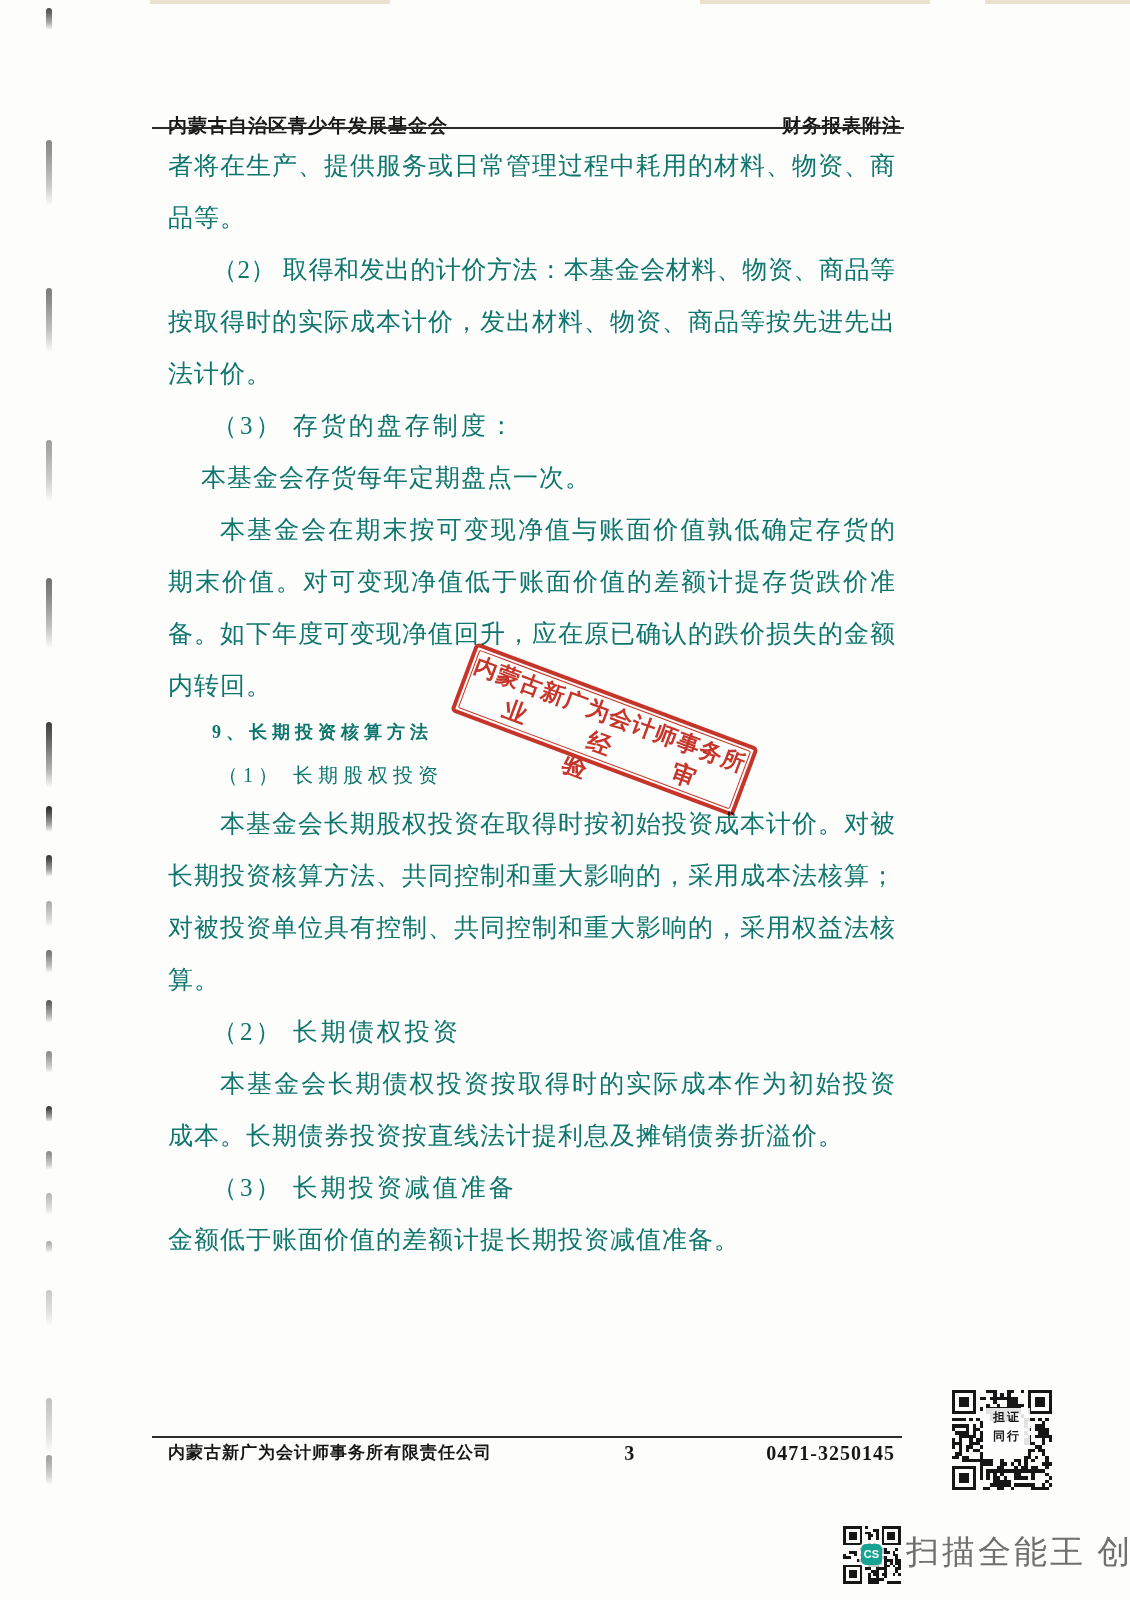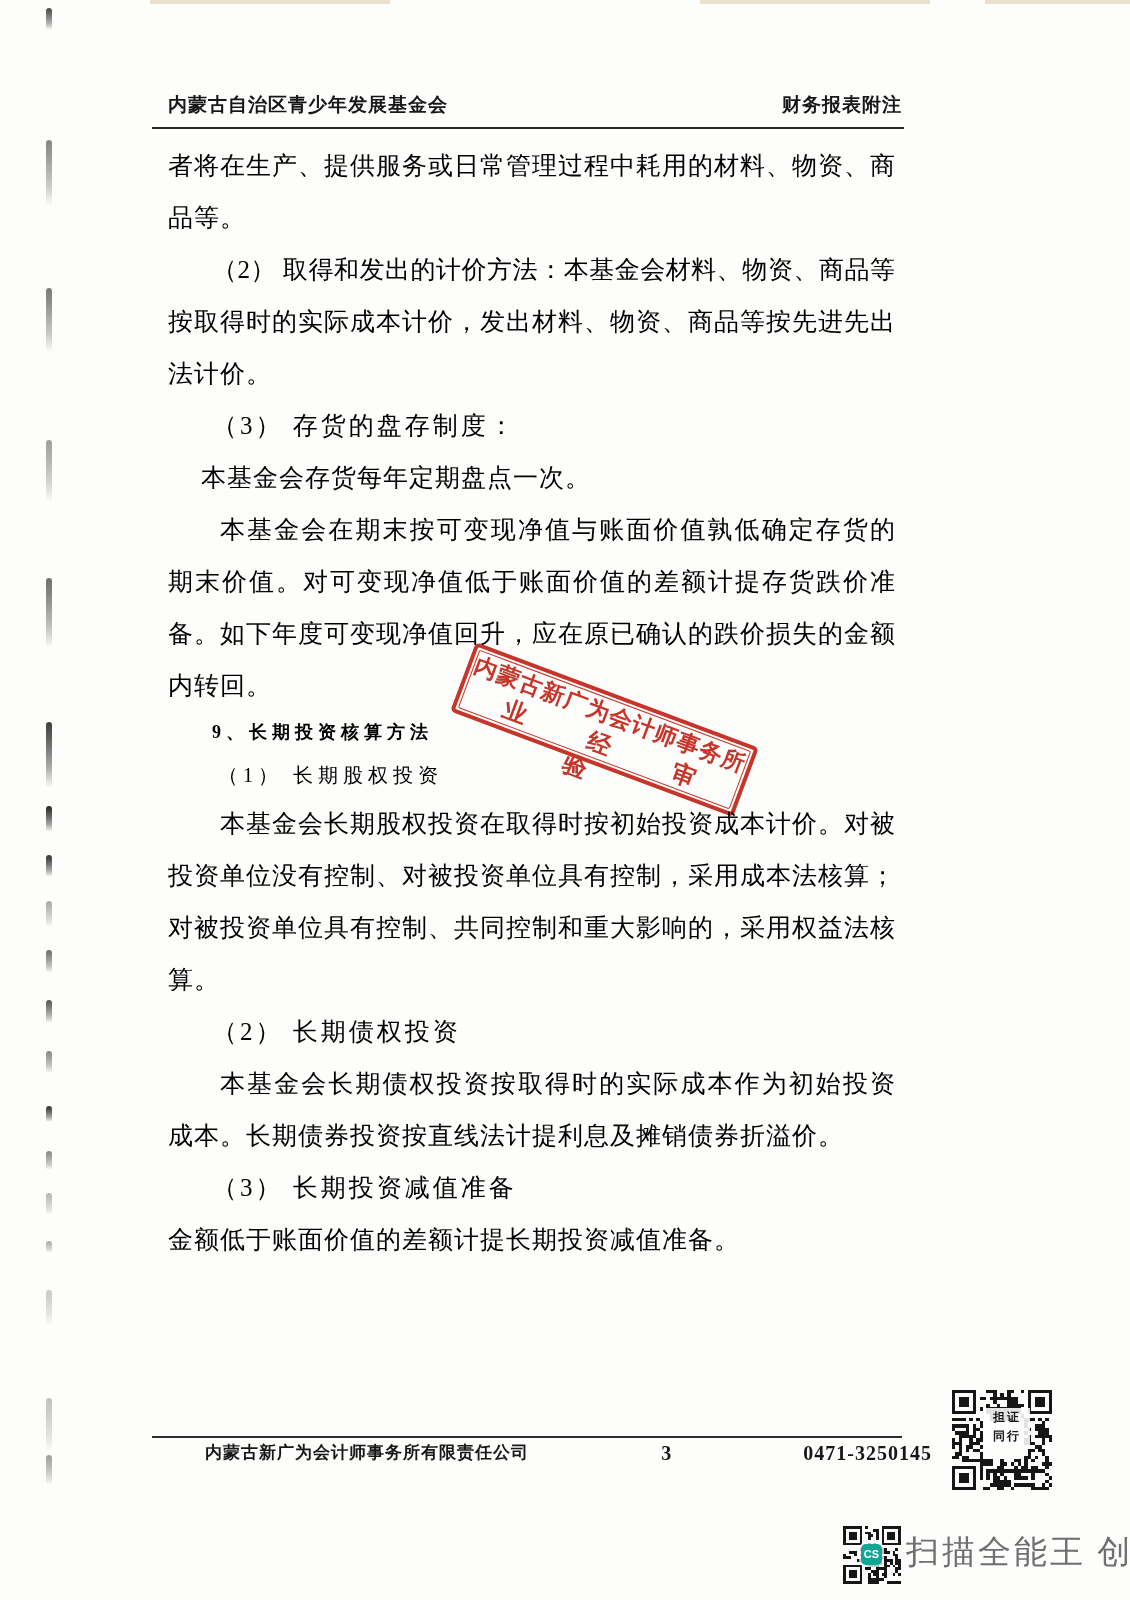--- a/index.html
+++ b/index.html
@@ -6,46 +6,46 @@
   .page{
     position:relative;width:1130px;height:1600px;background:#fdfdfc;overflow:hidden;
     font-family:"Liberation Serif", serif;color:#171717;
   }
   
   .top-strip{position:absolute;top:0;height:4px;background:#d9cba4;opacity:.55;}
   
   .bind-mark{position:absolute;left:46px;width:6px;border-radius:3px;
     background:linear-gradient(to bottom,#111 0%,#333 22%,#9a9a9a 70%,rgba(200,200,200,0) 100%);}
   
-  .header{position:absolute;left:168px;top:92px;width:734px;display:flex;justify-content:space-between;
+  .header{position:absolute;left:168px;top:113px;width:734px;display:flex;justify-content:space-between;
     font-size:19px;font-weight:bold;letter-spacing:1px;}
   .header-rule{position:absolute;left:152px;top:127px;width:752px;height:2px;background:#2a2a2a;}
   
   .body-text{position:absolute;left:168px;top:140px;width:727px;}
-  .line{height:52px;line-height:52px;font-size:25px;color:#000000;letter-spacing:1px;white-space:nowrap;}
+  .line{height:52px;line-height:52px;font-size:25px;color:#0f766e;letter-spacing:1px;white-space:nowrap;}
   .s-fill,.s-fill-i2,.s-num-fill{white-space:normal;letter-spacing:0;
     text-align:justify;text-align-last:justify;text-justify:inter-character;}
   .s-fill-i2{text-indent:52px;}
   .s-num-fill{text-indent:44px;}
   .s-num{text-indent:44px;letter-spacing:3px;}
   .s-plain-i1{text-indent:33px;}
   .s-heading{height:40px;line-height:40px;text-indent:44px;font-weight:bold;font-size:18px;letter-spacing:5px;}
   .s-subnum{height:46px;line-height:46px;text-indent:50px;font-size:20px;letter-spacing:5px;}
   
   .stamp{position:absolute;left:476px;top:642px;width:302px;height:74px;
     transform:rotate(20.5deg);transform-origin:0 0;
     border:4px solid #c5281c;border-radius:5px;box-sizing:border-box;
     color:#c5281c;mix-blend-mode:multiply;opacity:.94;}
   .stamp::after{content:"";position:absolute;inset:2px;border:1px solid #c5281c;border-radius:2px;pointer-events:none;}
   .stamp-l1{font-size:23px;line-height:30px;margin-top:3px;text-align:center;font-weight:bold;letter-spacing:1px;}
   .stamp-l2{font-size:24px;line-height:30px;text-align:center;font-weight:bold;letter-spacing:30px;text-indent:30px;}
   
   .footer-rule{position:absolute;left:152px;top:1436px;width:750px;height:2px;background:#2e2e2e;}
   .footer{position:absolute;left:168px;top:1438px;width:727px;height:30px;line-height:30px;
-    display:flex;justify-content:space-between;align-items:center;margin-left:37px;}
+    display:flex;justify-content:space-between;align-items:center;}
   .footer-company{font-size:17px;font-weight:bold;letter-spacing:1px;}
   .footer-page{font-size:20px;font-weight:bold;}
   .footer-phone{font-size:20px;font-weight:bold;letter-spacing:1px;}
   
   .qr{position:absolute;left:952px;top:1390px;width:100px;height:100px;}
   .qr-label{position:absolute;left:984px;top:1408px;width:46px;height:40px;background:rgba(255,255,255,.88);
     font-size:12px;line-height:19px;font-weight:bold;text-align:center;letter-spacing:2px;color:#141414;}
   
   .cs-icon{position:absolute;left:843px;top:1526px;width:58px;height:58px;}
   .cs-badge{position:absolute;left:861px;top:1544px;width:21px;height:21px;border-radius:5px;
@@ -98,21 +98,21 @@
       <div class="line s-plain">法计价。</div>
       <div class="line s-num">（3） 存货的盘存制度：</div>
       <div class="line s-plain-i1">本基金会存货每年定期盘点一次。</div>
       <div class="line s-fill-i2">本基金会在期末按可变现净值与账面价值孰低确定存货的</div>
       <div class="line s-fill">期末价值。对可变现净值低于账面价值的差额计提存货跌价准</div>
       <div class="line s-fill">备。如下年度可变现净值回升，应在原已确认的跌价损失的金额</div>
       <div class="line s-plain">内转回。</div>
       <div class="line s-heading">9、长期投资核算方法</div>
       <div class="line s-subnum">（1） 长期股权投资</div>
       <div class="line s-fill-i2">本基金会长期股权投资在取得时按初始投资成本计价。对被</div>
-      <div class="line s-fill">投资单位没有控制、对被投资单位具有控制，采用成本法核算；</div>
+      <div class="line s-fill">长期投资核算方法、共同控制和重大影响的，采用成本法核算；</div>
       <div class="line s-fill">对被投资单位具有控制、共同控制和重大影响的，采用权益法核</div>
       <div class="line s-plain">算。</div>
       <div class="line s-num">（2） 长期债权投资</div>
       <div class="line s-fill-i2">本基金会长期债权投资按取得时的实际成本作为初始投资</div>
       <div class="line s-plain">成本。长期债券投资按直线法计提利息及摊销债券折溢价。</div>
       <div class="line s-num">（3） 长期投资减值准备</div>
       <div class="line s-plain">金额低于账面价值的差额计提长期投资减值准备。</div>
     </div>
 
   <div class="stamp">

